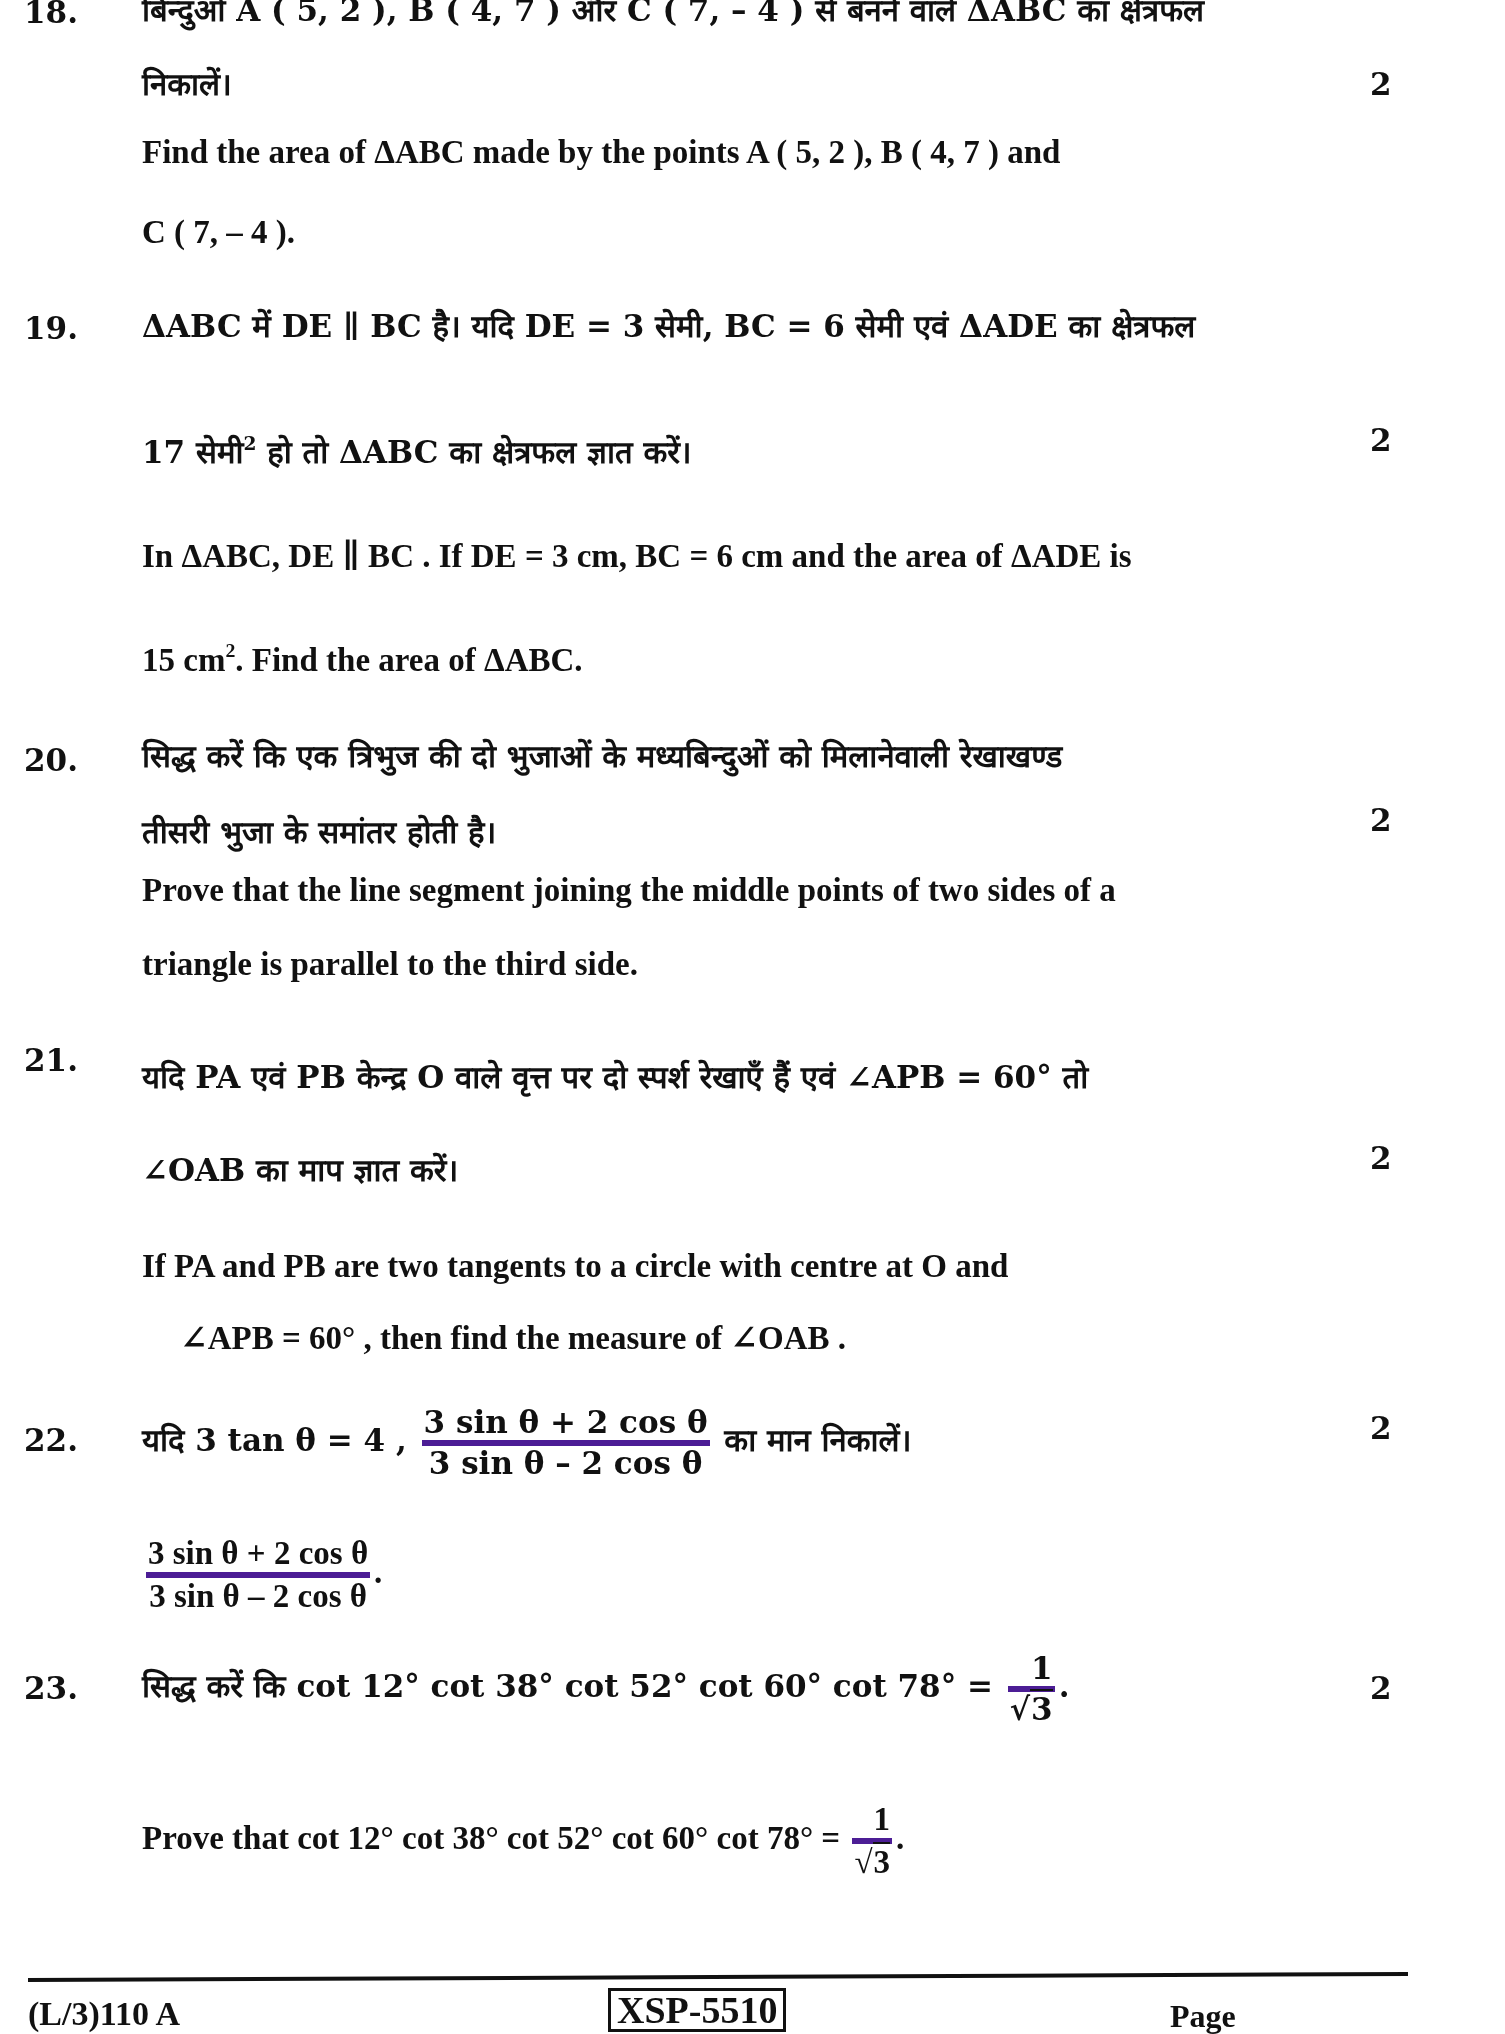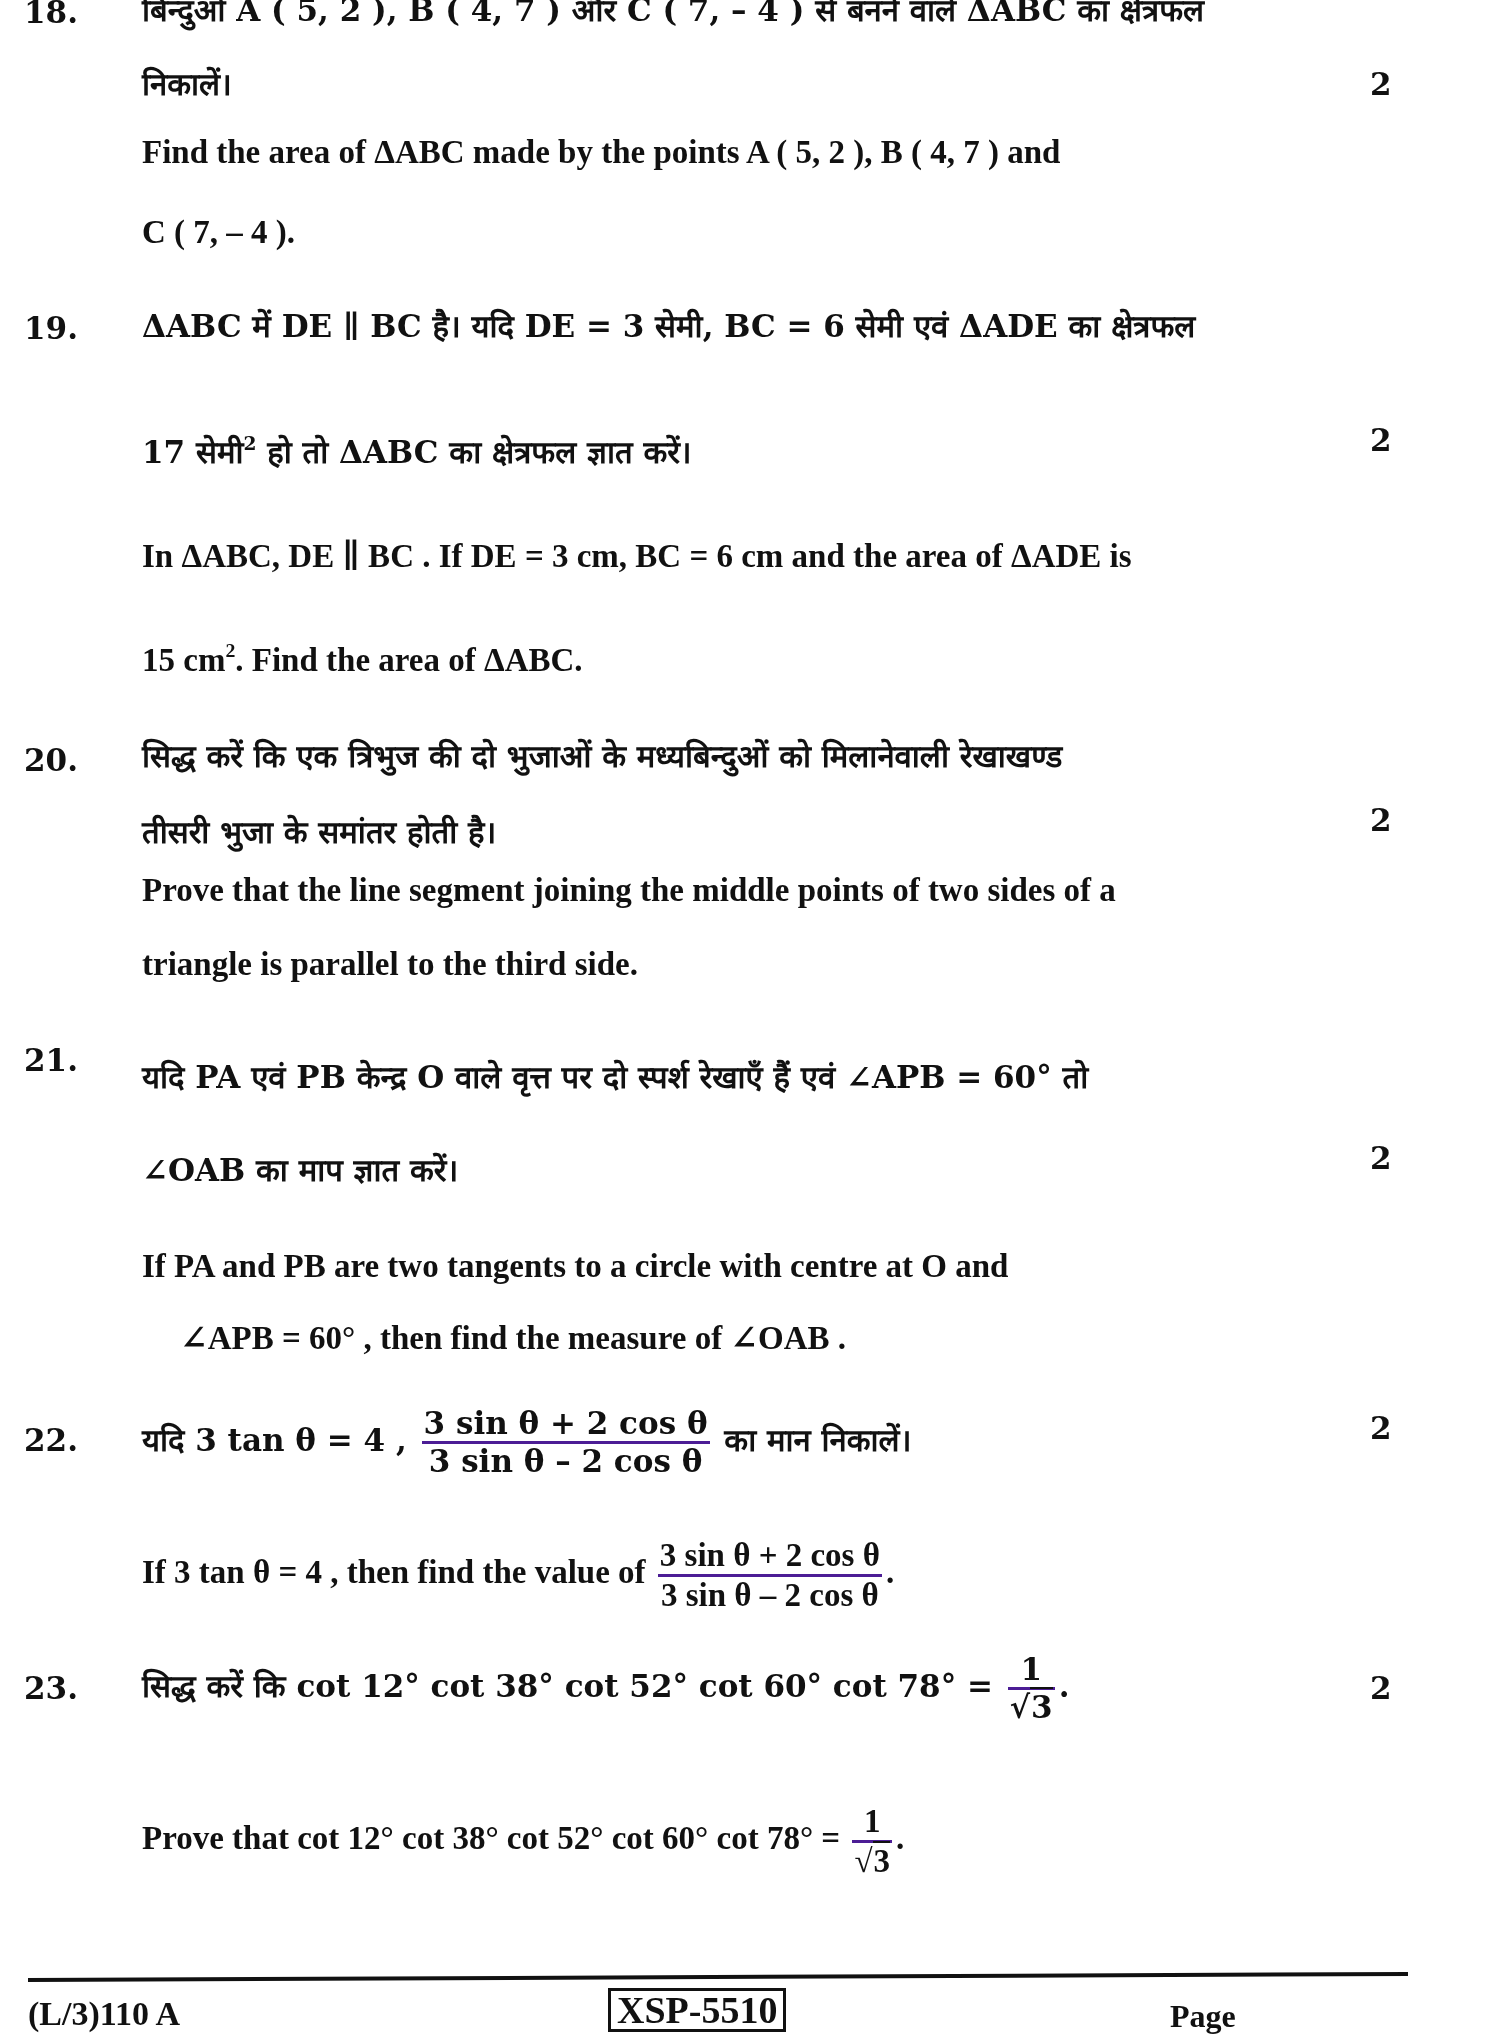--- a/index.html
+++ b/index.html
@@ -46,21 +46,22 @@
     .frac {
       display: inline-block;
       vertical-align: middle;
       text-align: center;
       margin: 0 4px;
       line-height: 1;
     }
     .frac .num {
       display: block;
       padding: 0 2px 2px 2px;
-      border-bottom: 3px solid #4c1d95;
+      border-bottom: 6px solid #4c1d95;
+      text-align: right;
     }
     .frac .den {
       display: block;
       padding: 2px 2px 0 2px;
     }
     .sqrt-wrap {
       display: inline-block;
     }
     .sqrt-wrap .rad {
       border-top: 2px solid #111;
@@ -149,21 +150,20 @@
     <span class="line hi" style="top:1400px; line-height:80px;">
       <span>यदि 3 tan θ = 4 ,</span>
       <span class="frac">
         <span class="num">3 sin θ + 2 cos θ</span>
         <span class="den">3 sin θ – 2 cos θ</span>
       </span>
       <span>का मान निकालें।</span>
     </span>
     <span class="marks" style="top:1408px;">2</span>
     <span class="line en" style="top:1532px; line-height:80px;">
-      <span>If 3 tan θ = 4 , then find the value of</span>
       <span class="frac">
         <span class="num">3 sin θ + 2 cos θ</span>
         <span class="den">3 sin θ – 2 cos θ</span>
       </span><span>.</span>
     </span>
   </div>
 
   <div>
     <span class="qnum" style="top:1668px;">23.</span>
     <span class="line hi" style="top:1646px; line-height:80px;">

